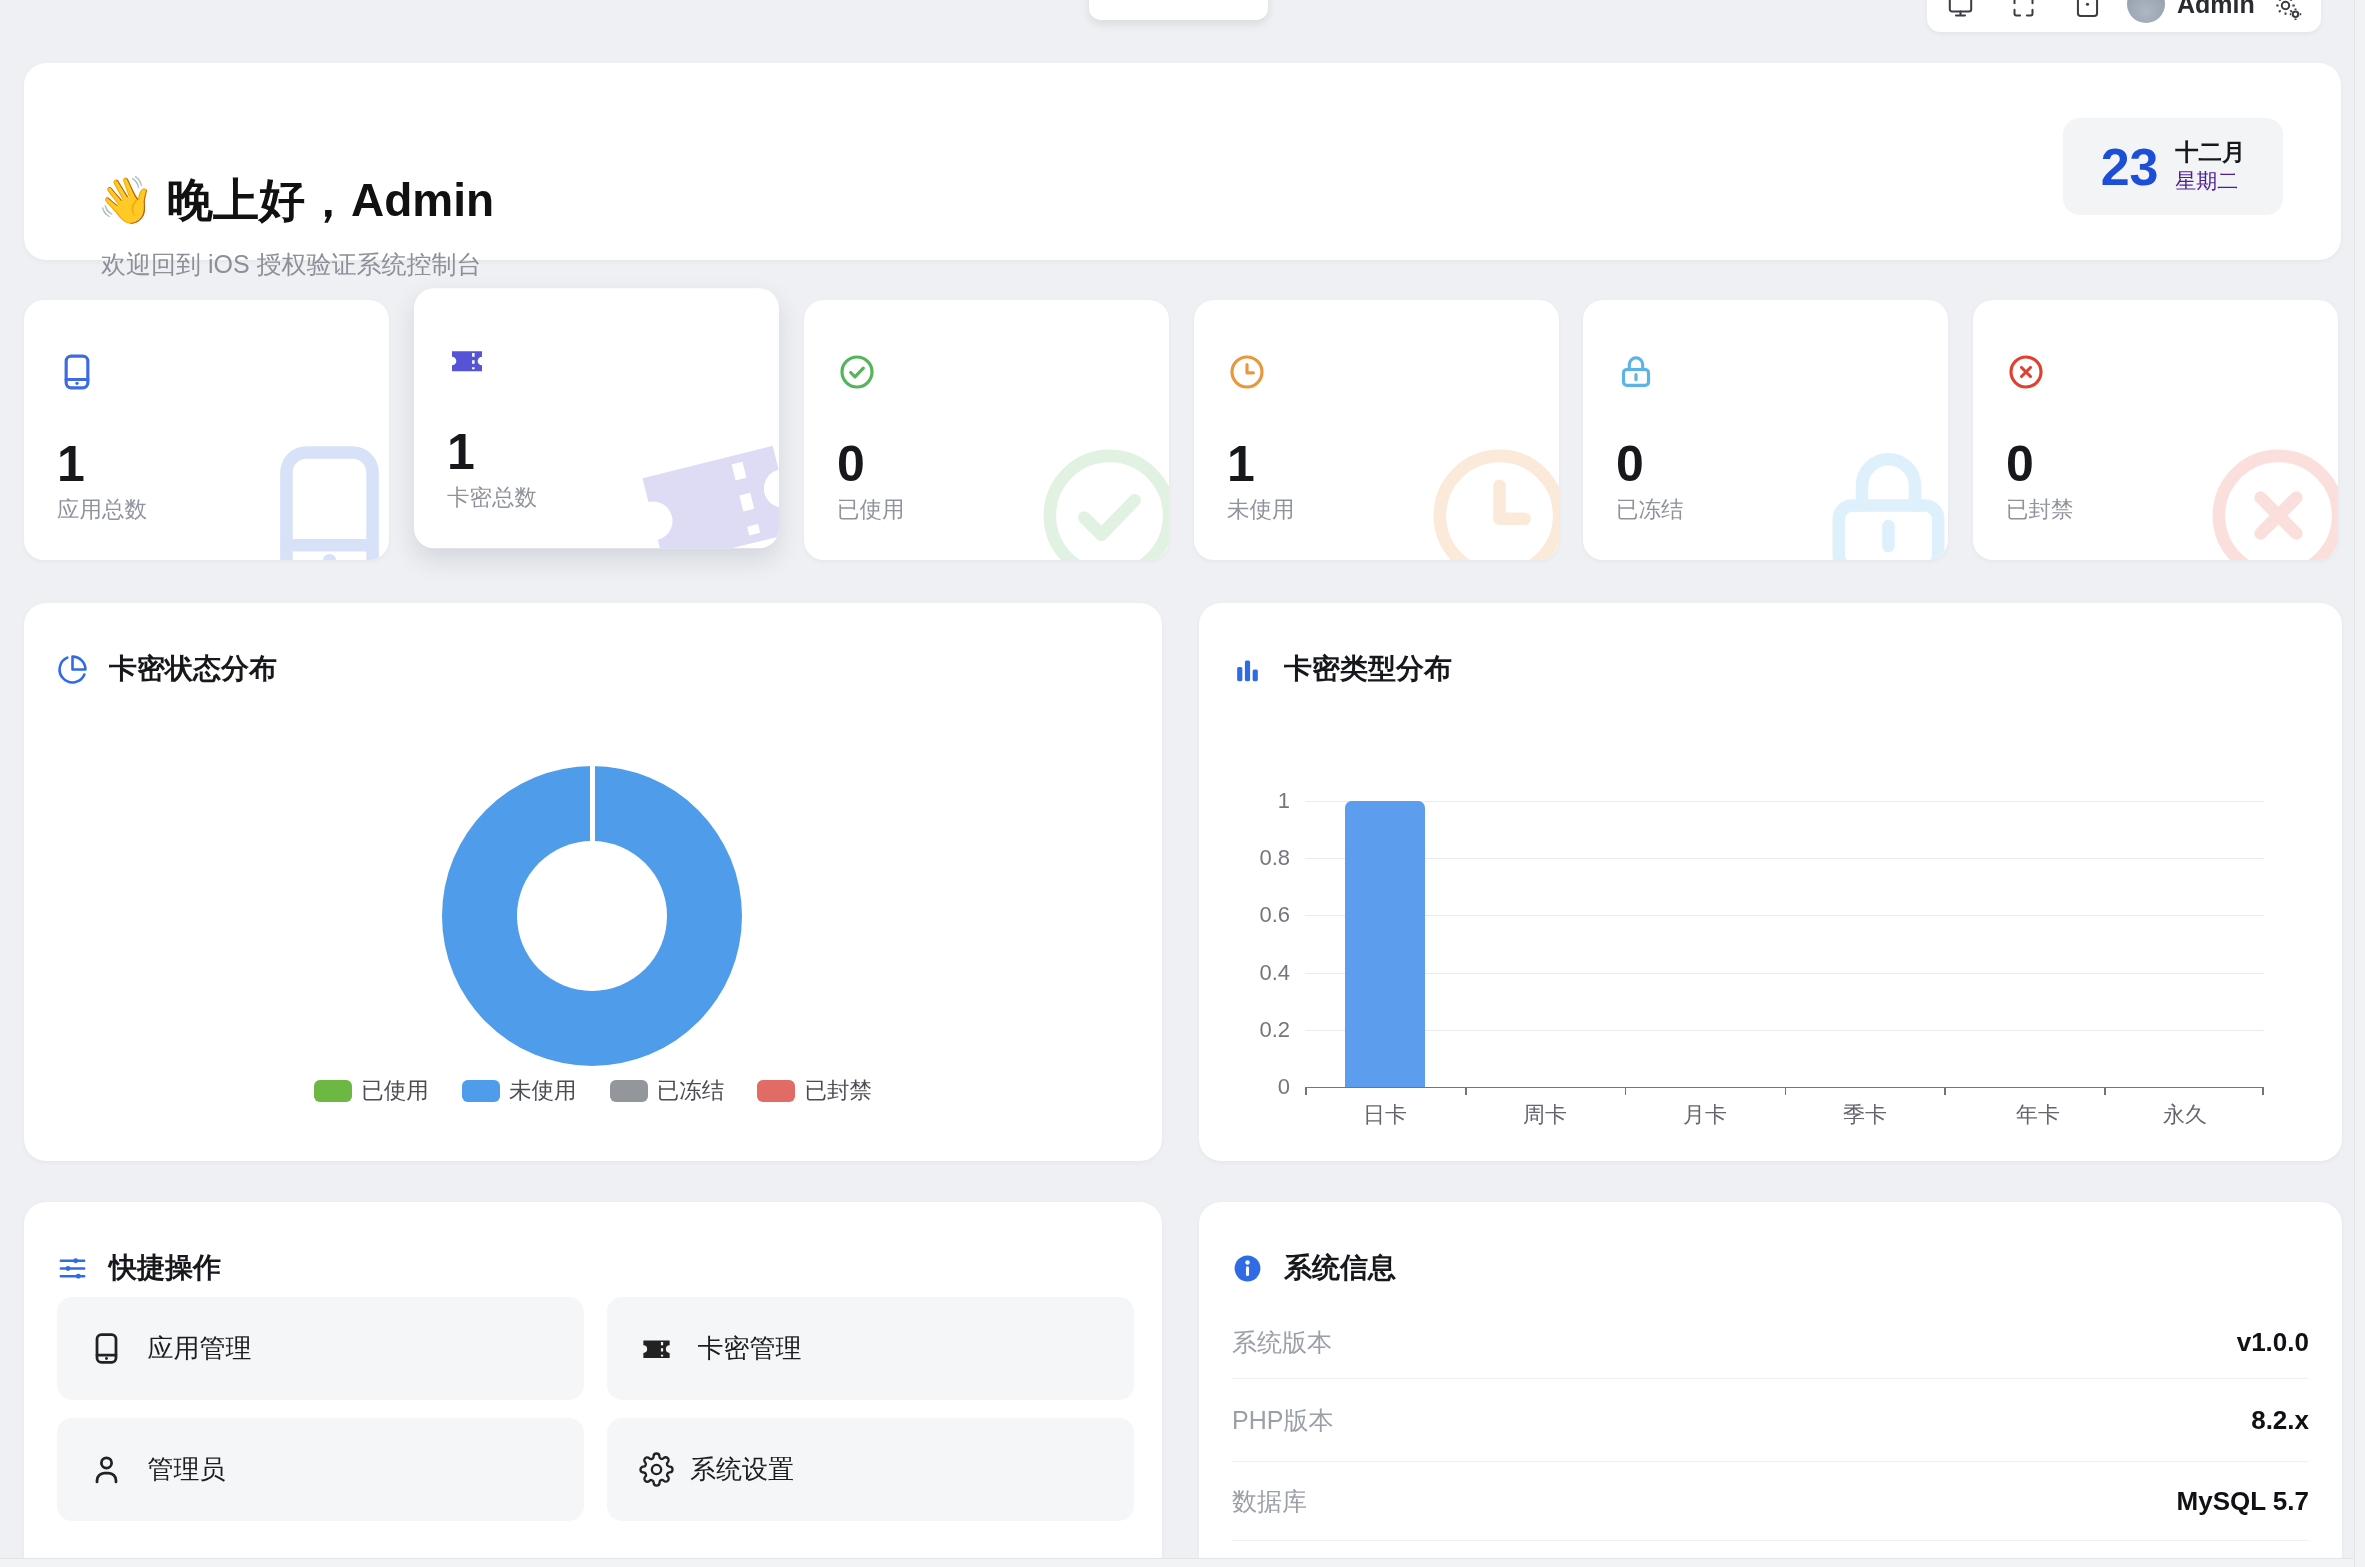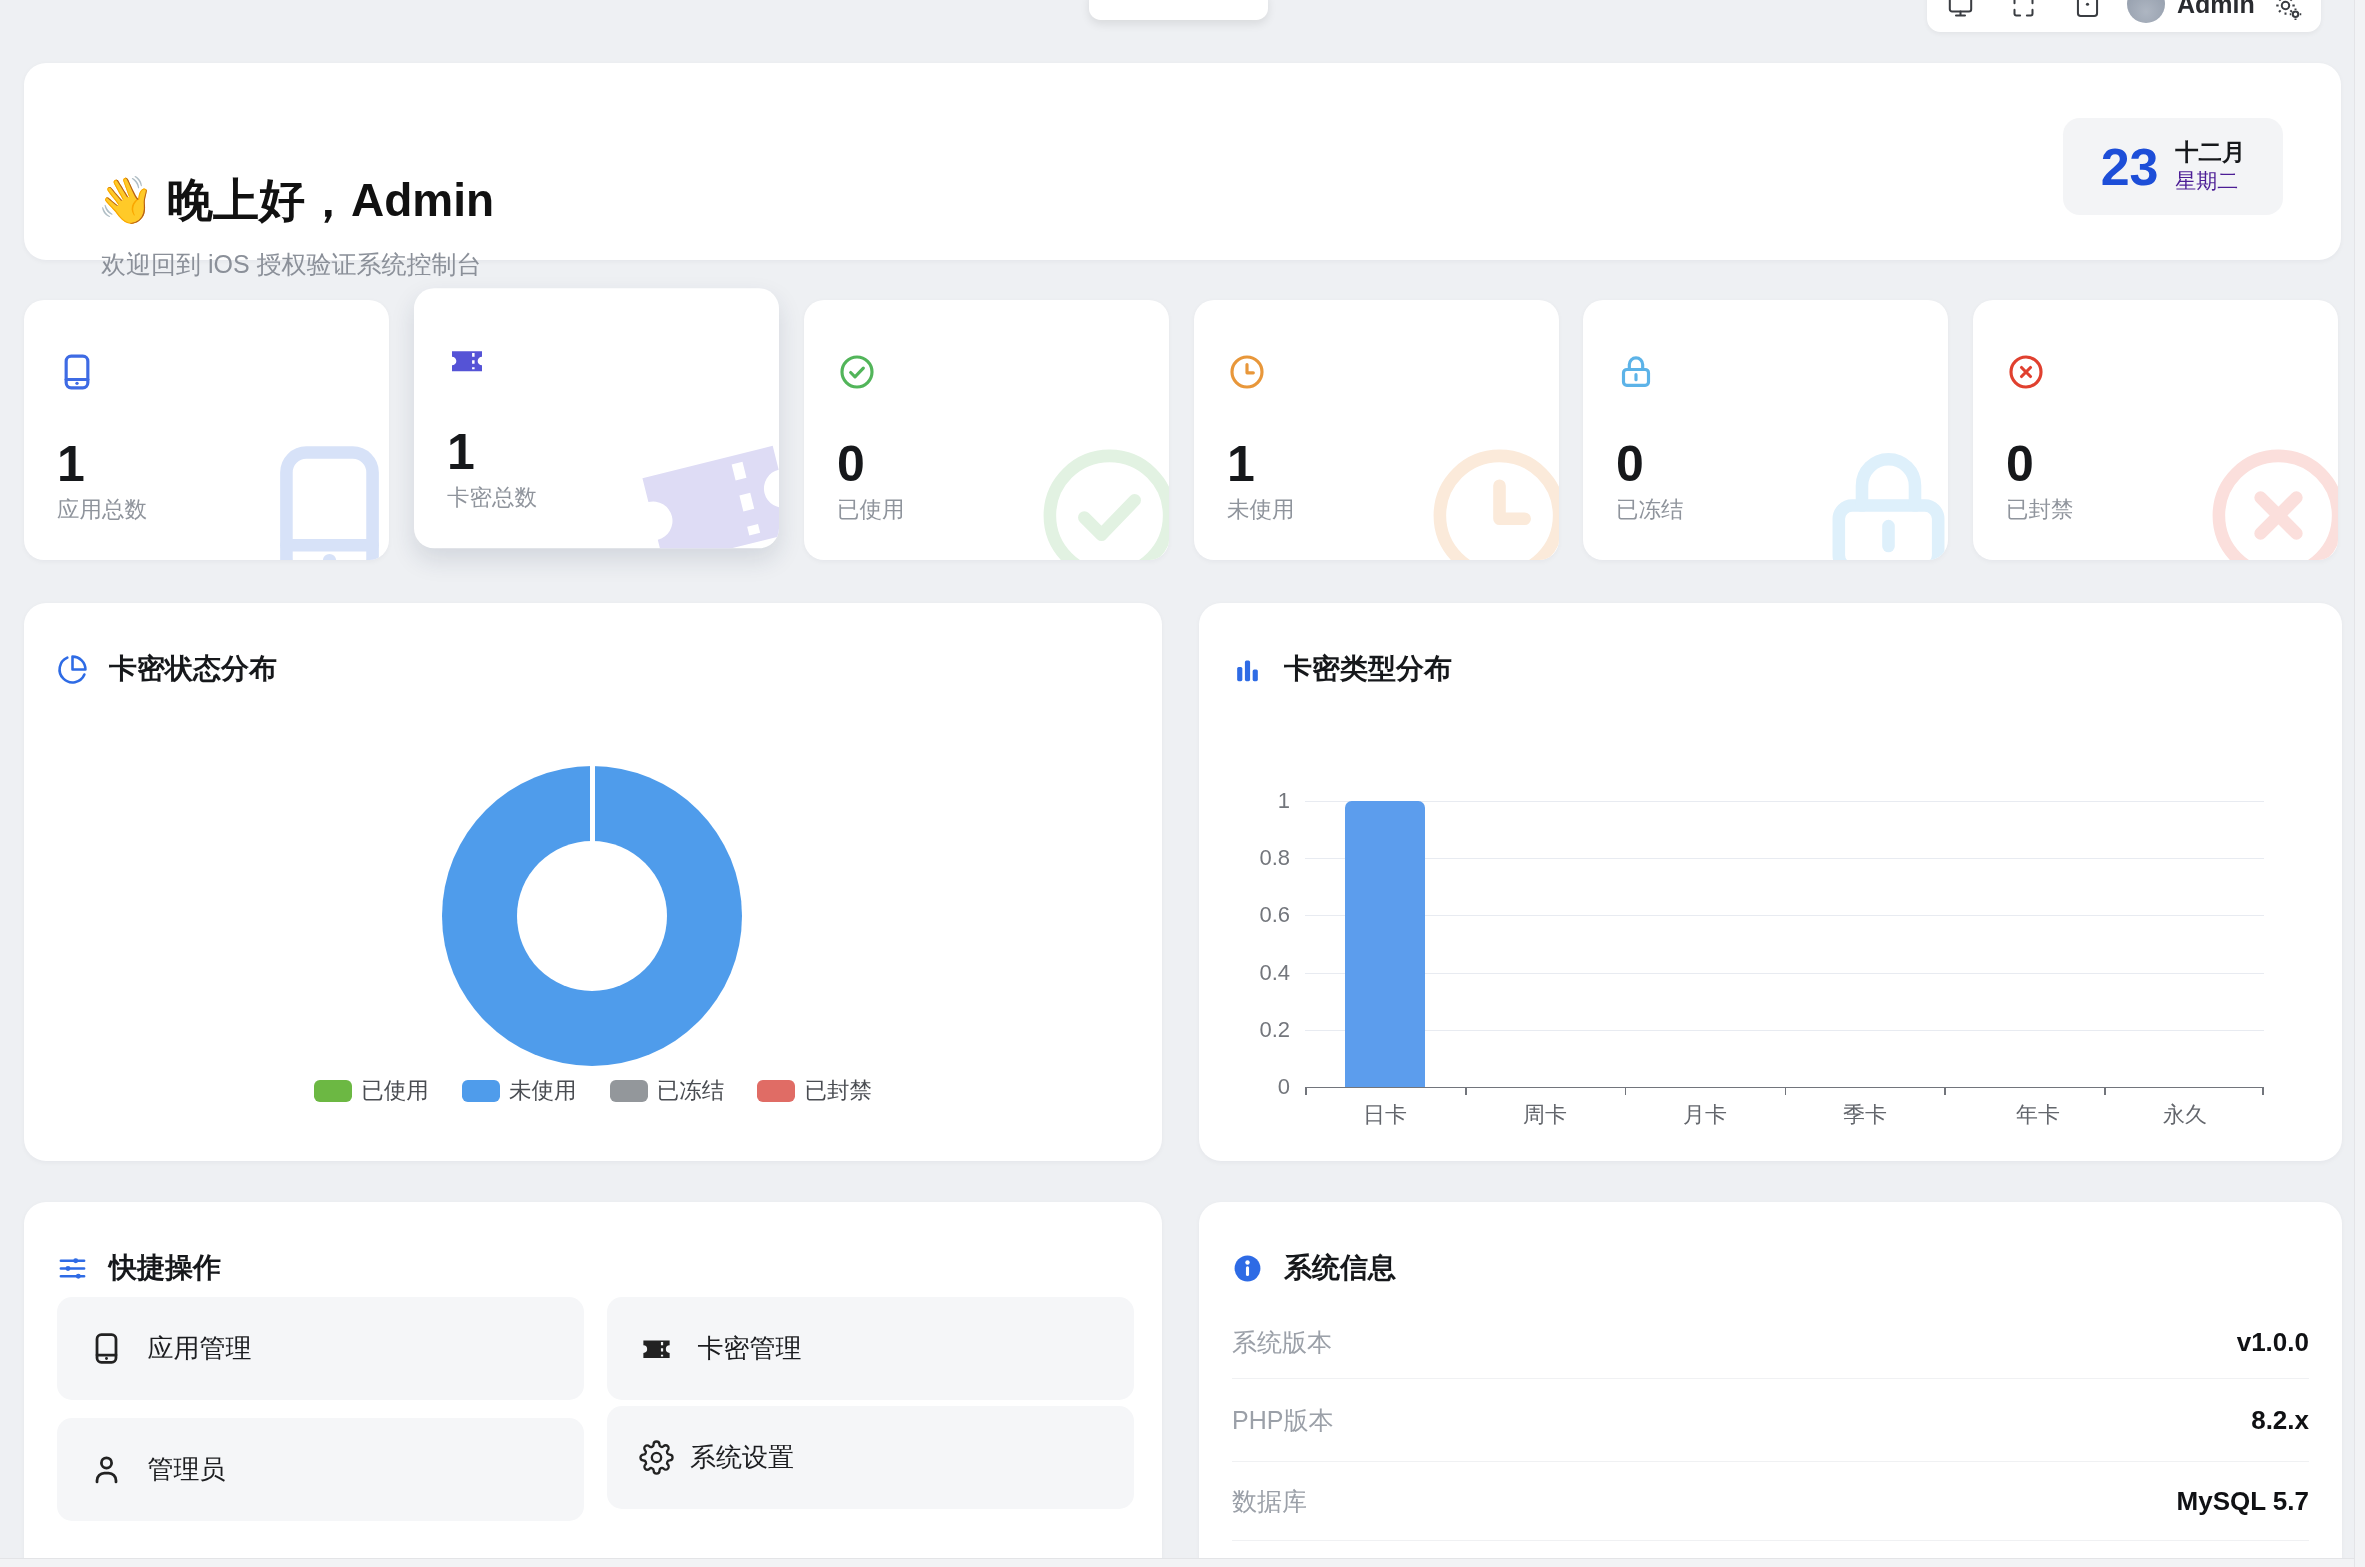--- a/index.html
+++ b/index.html
@@ -58,21 +58,21 @@
   .bar{position:absolute;bottom:0;width:80px;border-radius:6.7px 6.7px 0 0;background:#5c9ded;}
   .xlab{position:absolute;top:calc(100% + 13.4px);width:160px;text-align:center;font-size:22px;color:#63666c;}
 
   
   .qacard{left:24px;top:1202px;width:1138px;height:392px;}
   .sicard{left:1199px;top:1202px;width:1143px;height:392px;}
   .qbtn{position:absolute;height:103px;width:527px;background:#f5f6f8;border-radius:15px;
         display:flex;align-items:center;padding-left:32px;box-sizing:border-box;gap:23.4px;cursor:pointer;}
   .qbtn .qi{width:35px;height:35px;flex:0 0 auto;}
   .qbtn .ql{font-size:26px;font-weight:500;color:#1c1d20;}
-  .qb1{left:33px;top:95px;} .qb2{left:583px;top:95px;} .qb3{left:33px;top:216px;} .qb4{left:583px;top:204px;gap:16px;}
+  .qb1{left:33px;top:95px;} .qb2{left:583px;top:95px;} .qb3{left:33px;top:216px;} .qb4{left:583px;top:216px;gap:16px;}
   .sirow{position:absolute;left:33px;right:33px;display:flex;align-items:center;justify-content:space-between;
          border-bottom:1.7px solid #f0f1f3;}
   .sir1{top:104px;height:72px;} .sir2{top:177px;height:82px;} .sir3{top:260px;height:78px;}
   .silab{font-size:25px;color:#9ba0a8;}
   .sival{font-size:26px;font-weight:700;color:#101114;}
 
   
   .hscroll{position:absolute;left:0;top:1558px;width:2366px;height:10px;background:#f2f3f5;border-top:0.8px solid #e3e4e7;}
   .vscroll{position:absolute;left:2354px;top:0;width:11.7px;height:1568px;background:#f2f3f5;border-left:0.8px solid #e3e4e7;}
 </style>

